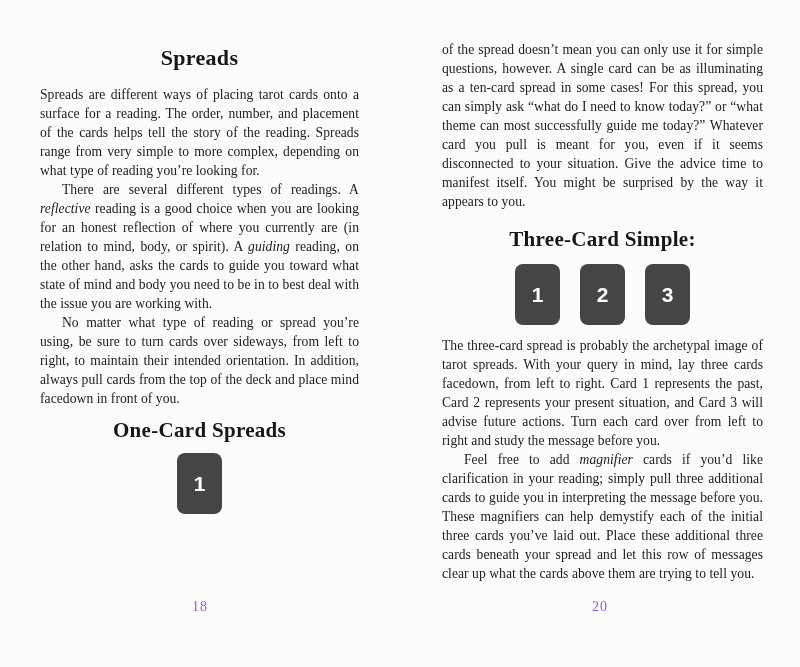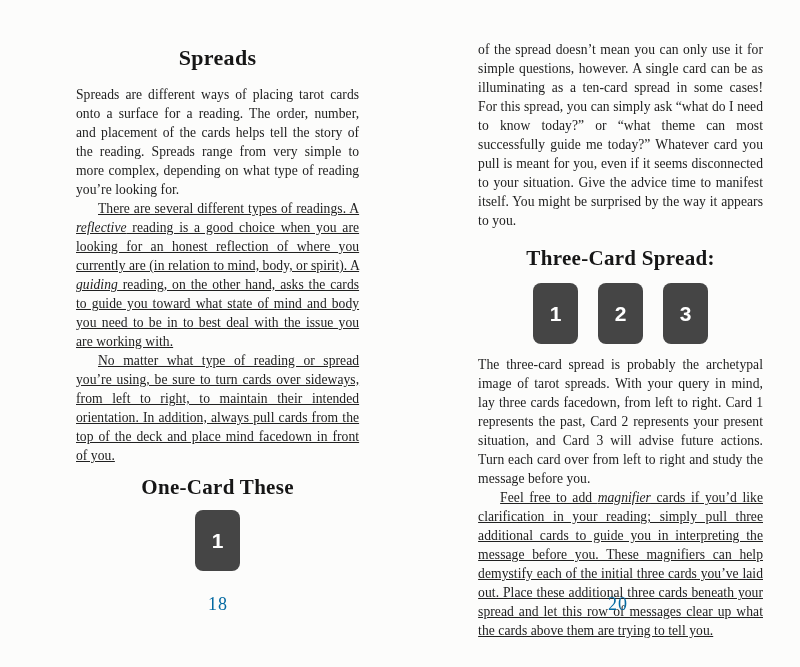--- a/index.html
+++ b/index.html
@@ -11,33 +11,32 @@
     color: #212121;
   }
   .spread {
     display: flex;
     width: 800px; height: 667px;
   }
   .page {
     position: relative;
     width: 400px; height: 637px;
     box-sizing: border-box;
-    margin-left: 36px;
   }
   .page.left  { padding: 0 41px 0 40px; }
   .page.right { padding: 0 37px 8px 42px; }
 
   .body {
     margin: 0;
     font-size: 13.6px;
     line-height: 19px;
     text-align: justify;
     letter-spacing: 0.05px;
   }
-  .body.indent { text-indent: 22px; text-decoration: underline; }
+  .body.indent { text-indent: 22px; }
   .it { font-style: italic; }
 
   .h {
     text-align: center;
     font-weight: bold;
     color: #161616;
     letter-spacing: 0.3px;
   }
   h1.h.main {
     font-size: 22px;
@@ -69,54 +68,54 @@
     gap: 20px;
     margin: 12px 0 11px 0;
   }
   .page.left .body.after-card { margin-top: 0; }
 
   .pagenum {
     position: absolute;
     left: 0; right: 0;
     bottom: 22px;
     text-align: center;
-    font-size: 18px;
-    color: #0369a1;
+    font-size: 14px;
+    color: #8b5cf6;
     letter-spacing: 1px;
   }
 </style>
 </head>
 <body>
 
 <div class="spread">
 
   <section class="page left">
     <h1 class="h main">Spreads</h1>
 
     <p class="body">Spreads are different ways of placing tarot cards onto a surface for a reading. The order, number, and placement of the cards helps tell the story of the reading. Spreads range from very simple to more complex, depending on what type of reading you’re looking for.</p>
 
     <p class="body indent"><span>There are several different types of readings. A </span><span class="it">reflective</span><span> reading is a good choice when you are looking for an honest reflection of where you currently are (in relation to mind, body, or spirit). A </span><span class="it">guiding</span><span> reading, on the other hand, asks the cards to guide you toward what state of mind and body you need to be in to best deal with the issue you are working with.</span></p>
 
     <p class="body indent">No matter what type of reading or spread you’re using, be sure to turn cards over sideways, from left to right, to maintain their intended orientation. In addition, always pull cards from the top of the deck and place mind facedown in front of you.</p>
 
-    <h2 class="h sub">One-Card These</h2>
+    <h2 class="h sub">One-Card Spreads</h2>
 
     <div class="card card-single">
       <span>1</span>
     </div>
 
 
     <div class="pagenum">18</div>
   </section>
 
   <section class="page right">
     <p class="body first">of the spread doesn’t mean you can only use it for simple questions, however. A single card can be as illuminating as a ten-card spread in some cases! For this spread, you can simply ask “what do I need to know today?” or “what theme can most successfully guide me today?” Whatever card you pull is meant for you, even if it seems disconnected to your situation. Give the advice time to manifest itself. You might be surprised by the way it appears to you.</p>
 
     <h2 class="h sub">
-      <span style="display:block">Three-Card Spread:</span>
+      <span style="display:block">Three-Card Simple:</span>
     </h2>
 
     <div class="cards-row">
       <div class="card">
         <span>1</span>
       </div>
       <div class="card">
         <span>2</span>
       </div>
       <div class="card">

